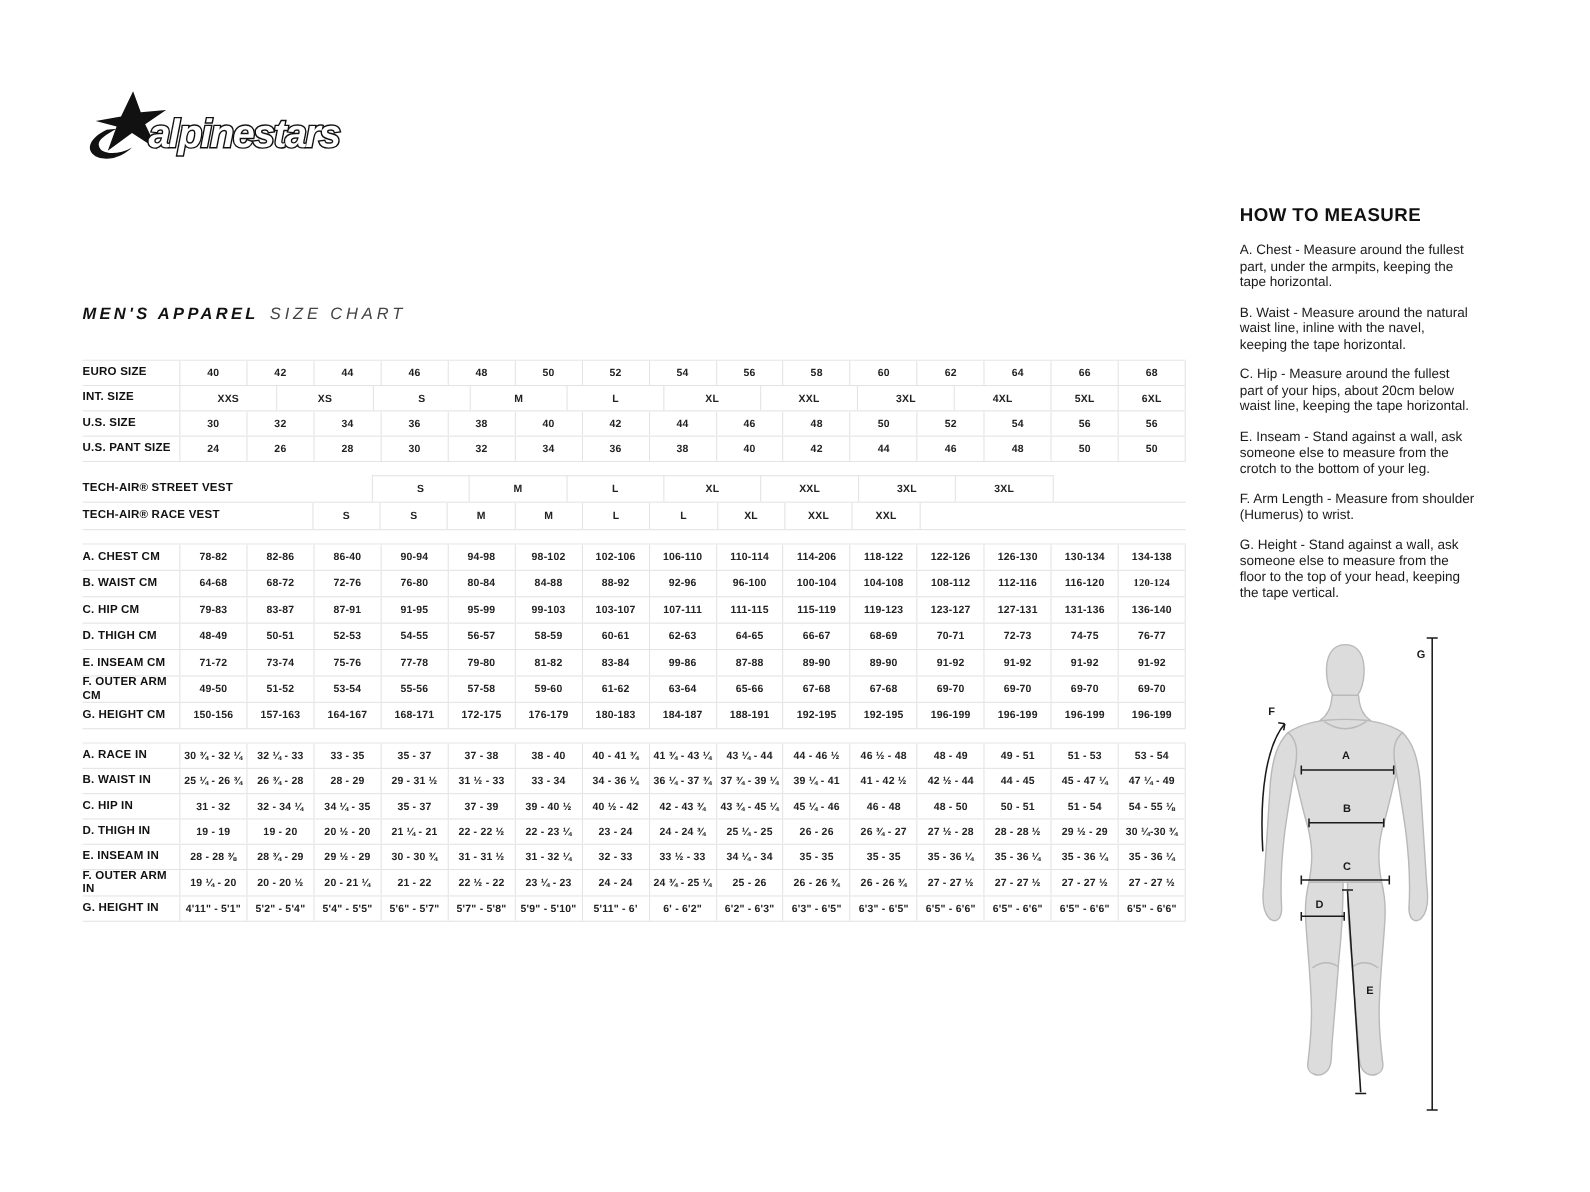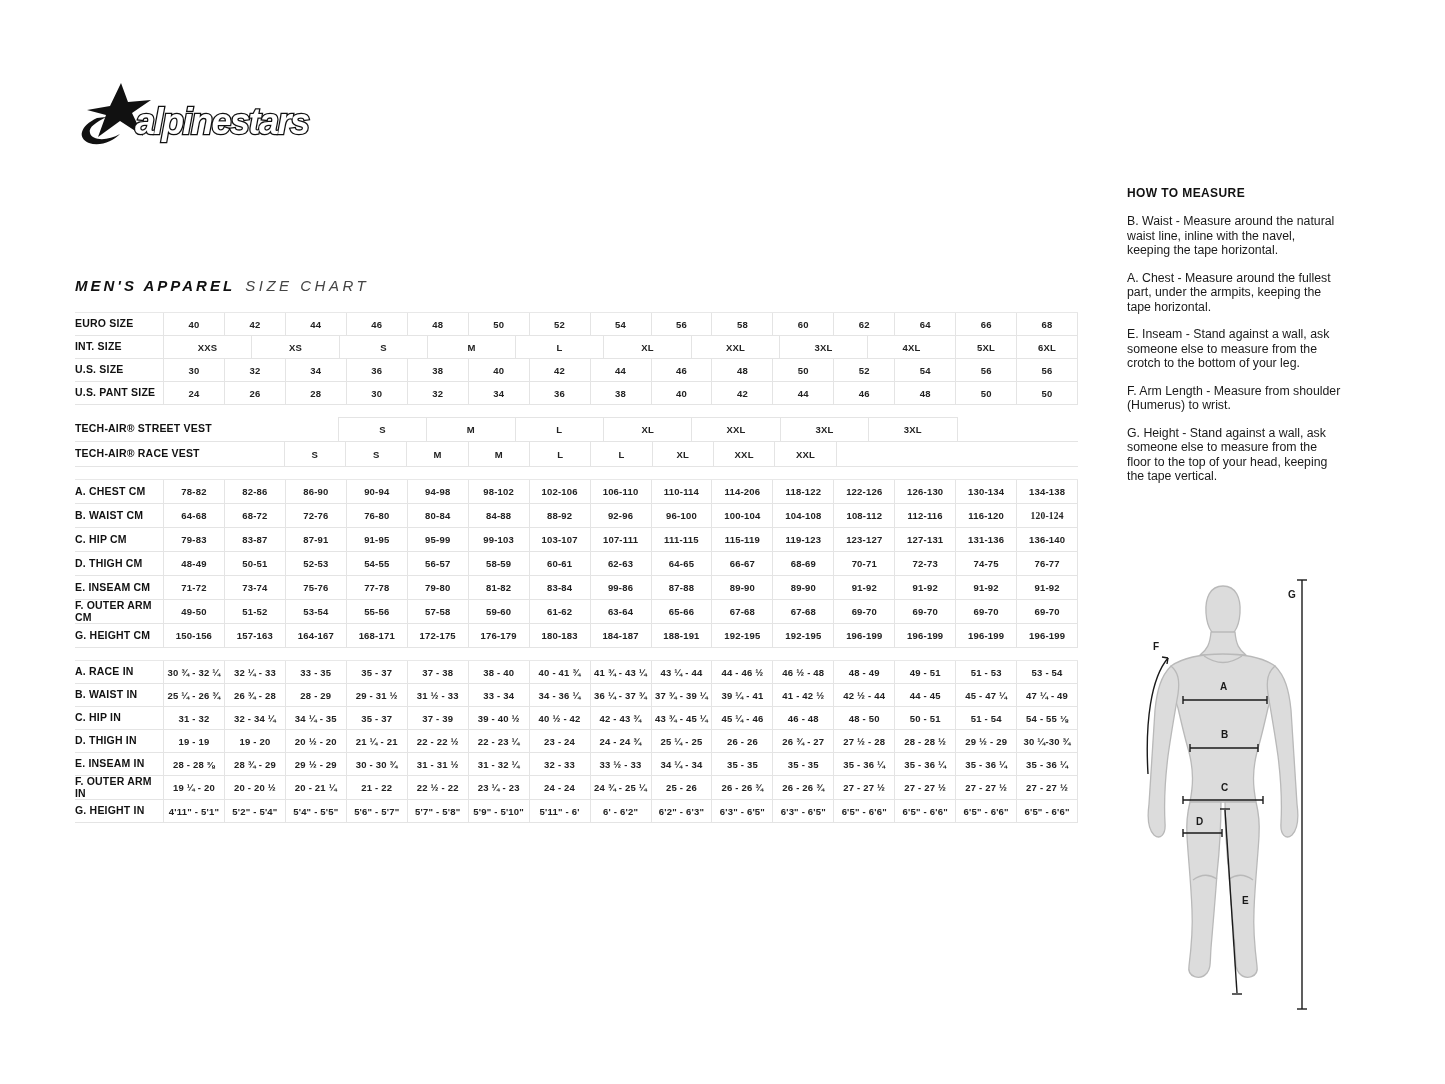--- a/index.html
+++ b/index.html
@@ -7,21 +7,21 @@
     width:1445px;height:1084px;position:relative;background:#ffffff;
     font-family:"Liberation Sans",sans-serif;color:#1d1d1d;overflow:hidden;
   }
   
   .logo{position:absolute;left:75px;top:80px;width:250px;height:82px;}
   
   .title{position:absolute;left:75px;top:277px;font-size:15px;font-style:italic;white-space:nowrap;}
   .t-main{font-weight:bold;letter-spacing:3px;color:#111;}
   .t-sub{font-weight:normal;letter-spacing:3.5px;color:#444;margin-left:6px;}
   
-  .size-table{position:absolute;left:75px;top:312px;width:1003px;}
+  .size-table{position:absolute;left:75px;top:327px;width:1003px;}
   .row{display:flex;align-items:stretch;border-bottom:1px solid #e4e4e4;min-height:22px;}
   .row.top{border-top:1px solid #e8e8e8;}
   .row.gap{margin-top:12px;}
   .row.cm{min-height:23px;}
   .row.vest{min-height:24px;}
   .row .label{
     flex:0 0 88px;width:88px;display:flex;align-items:center;
     font-weight:bold;font-size:10.5px;line-height:1.1;letter-spacing:0.2px;color:#111;
   }
   .row.vest .label{white-space:nowrap;overflow:visible;z-index:1;}
@@ -29,21 +29,21 @@
   .cell{
     display:flex;align-items:center;justify-content:center;text-align:center;
     font-weight:bold;font-size:9.5px;letter-spacing:0.2px;color:#222;
     border-right:1px solid #e4e4e4;flex-basis:0;white-space:nowrap;
   }
   .cell.lb{border-left:1px solid #e4e4e4;}
   .cell.blank{border:none;}
   .row.cells-top .cell:not(.blank){border-top:1px solid #e4e4e4;}
   
   .measure{position:absolute;left:1127px;top:186px;width:214px;}
-  .measure h2{margin:0 0 14px 0;font-size:12px;letter-spacing:0.4px;color:#111;}
+  .measure h2{margin:0 0 14px 0;font-size:17px;letter-spacing:0.4px;color:#111;}
   .measure p{margin:0 0 13px 0;font-size:12.3px;line-height:1.18;color:#1a1a1a;}
   
   .figure{position:absolute;left:1140px;top:572px;width:185px;height:450px;}
   
   .footer{position:absolute;left:73px;top:983px;font-size:13.5px;line-height:1.5;color:#222;}
   .footer p{margin:0;}
 </style>
 </head>
 <body>
 
@@ -173,21 +173,21 @@
         <div class="cell blank" style="flex-grow: 1;"></div>
         <div class="cell blank" style="flex-grow: 1;"></div>
         <div class="cell blank" style="flex-grow: 1;"></div>
       </div>
     </div>
     <div class="row cm gap top">
       <div class="label">A. CHEST CM</div>
       <div class="cells">
         <div class="cell lb" style="flex-grow: 1;">78-82</div>
         <div class="cell" style="flex-grow: 1;">82-86</div>
-        <div class="cell" style="flex-grow: 1;">86-90</div>
+        <div class="cell" style="flex-grow: 1;">86-40</div>
         <div class="cell" style="flex-grow: 1;">90-94</div>
         <div class="cell" style="flex-grow: 1;">94-98</div>
         <div class="cell" style="flex-grow: 1;">98-102</div>
         <div class="cell" style="flex-grow: 1;">102-106</div>
         <div class="cell" style="flex-grow: 1;">106-110</div>
         <div class="cell" style="flex-grow: 1;">110-114</div>
         <div class="cell" style="flex-grow: 1;">114-206</div>
         <div class="cell" style="flex-grow: 1;">118-122</div>
         <div class="cell" style="flex-grow: 1;">122-126</div>
         <div class="cell" style="flex-grow: 1;">126-130</div>
@@ -452,22 +452,23 @@
         <div class="cell" style="flex-grow: 1;">6'5" - 6'6"</div>
         <div class="cell" style="flex-grow: 1;">6'5" - 6'6"</div>
         <div class="cell" style="flex-grow: 1;">6'5" - 6'6"</div>
         <div class="cell" style="flex-grow: 1;">6'5" - 6'6"</div>
       </div>
     </div>
   </div>
 
 <div class="measure">
   <h2>HOW TO MEASURE</h2>
+  <p>A. Chest - Measure around the fullest part, under the armpits, keeping the tape horizontal.</p>
   <p>B. Waist - Measure around the natural waist line, inline with the navel, keeping the tape horizontal.</p>
-  <p>A. Chest - Measure around the fullest part, under the armpits, keeping the tape horizontal.</p>
+  <p>C. Hip - Measure around the fullest part of your hips, about 20cm below waist line, keeping the tape horizontal.</p>
   <p>E. Inseam - Stand against a wall, ask someone else to measure from the crotch to the bottom of your leg.</p>
   <p>F. Arm Length - Measure from shoulder (Humerus) to wrist.</p>
   <p>G. Height - Stand against a wall, ask someone else to measure from the floor to the top of your head, keeping the tape vertical.</p>
 </div>
 
 <div class="figure">
   <svg viewBox="0 0 185 450" width="185" height="450">
     <g fill="#dcdcdc" stroke="#b9b9b9" stroke-width="1.3" stroke-linejoin="round">
 
       <path d="M83,14 C96,14 101,26 100,41 C99,57 92,66 83,66 C74,66 67,57 66,41 C65,26 70,14 83,14 Z"></path>

